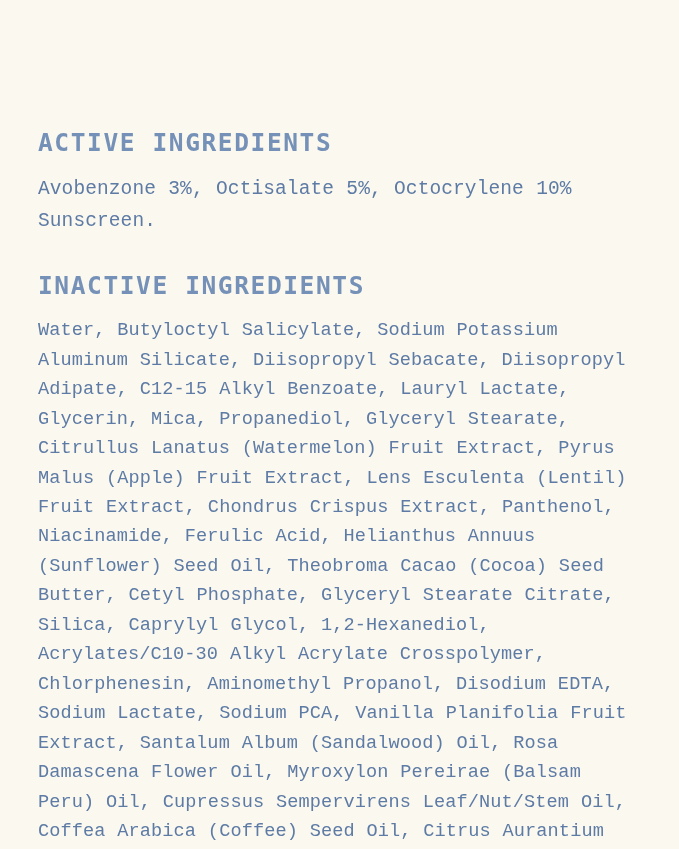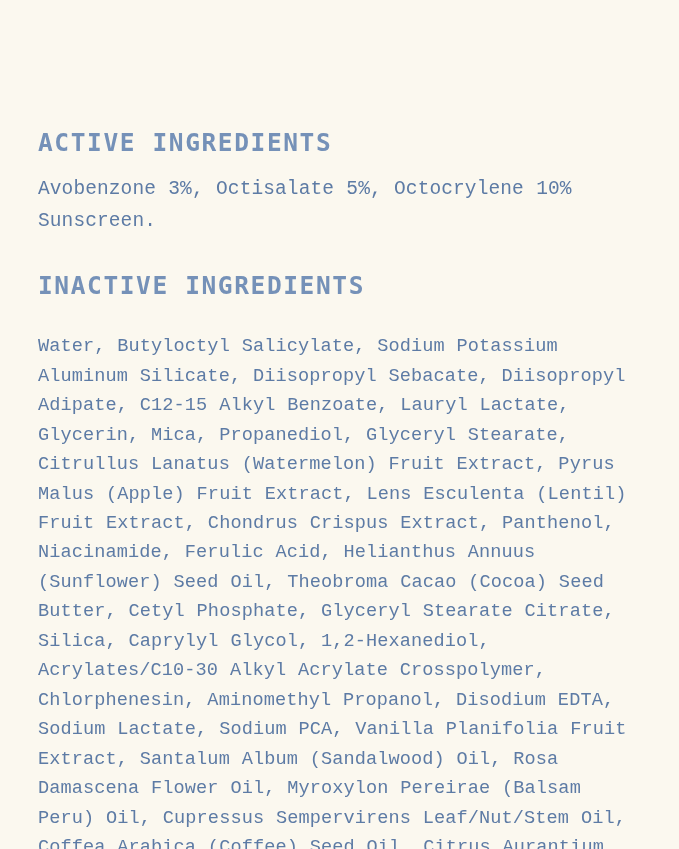--- a/index.html
+++ b/index.html
@@ -27,21 +27,21 @@
     letter-spacing: 1.6px;
     color: #7591b8;
     margin: 0;
     line-height: 1.2;
   }
   .heading-active {
     margin-bottom: 17px;
   }
   .heading-inactive {
     margin-top: 34px;
-    margin-bottom: 32px;
+    margin-bottom: 16px;
   }
   .body-text {
     font-family: Liberation Mono, monospace;
     font-size: 19px;
     color: #5d7ba5;
     line-height: 1.58;
     margin: 0;
     letter-spacing: 0.1px;
     word-spacing: 0.5px;
   }

